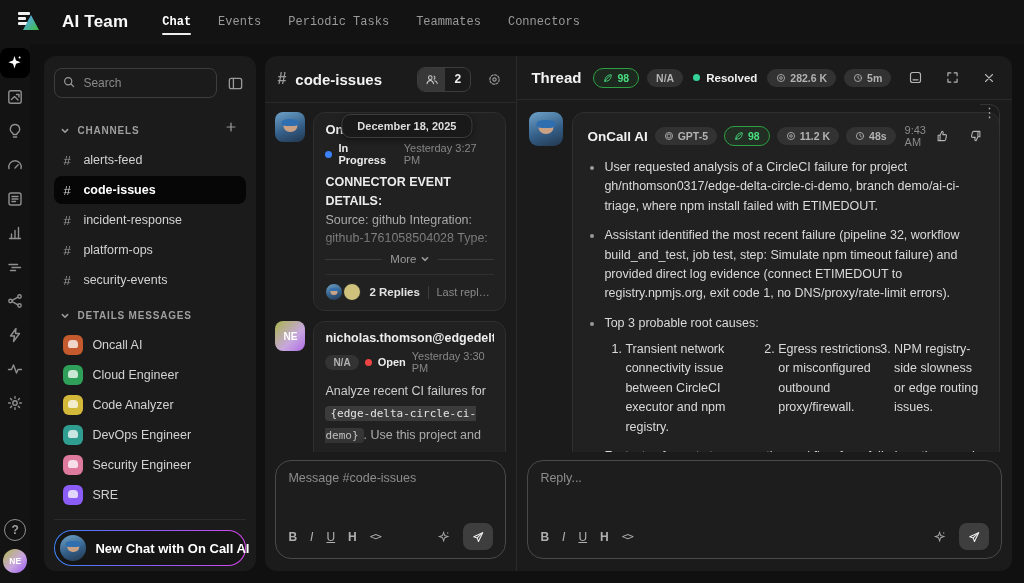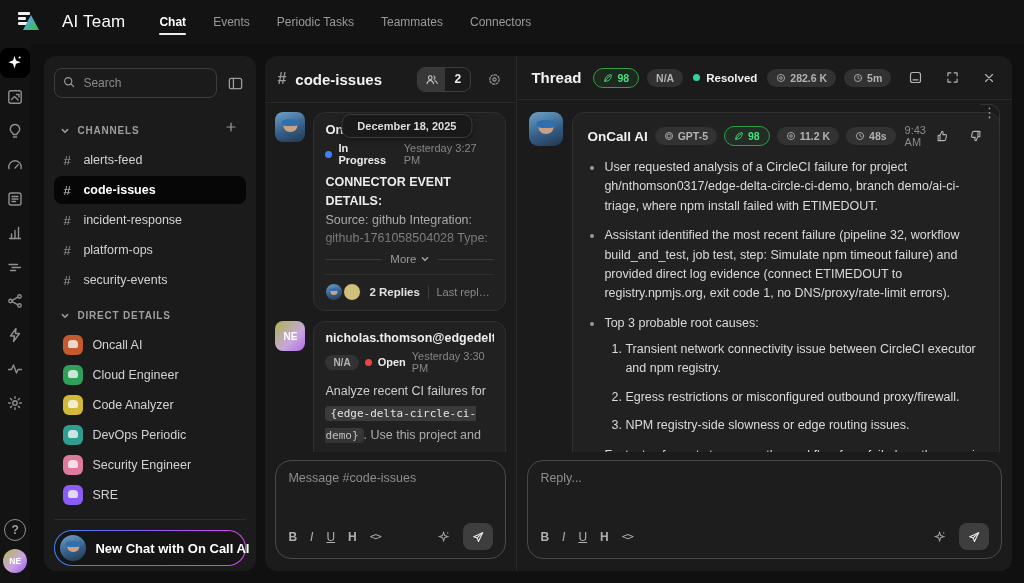--- a/index.html
+++ b/index.html
@@ -14,23 +14,23 @@
   
   .topbar { height:44px; display:flex; align-items:center; padding:0 16px; background:#131313; }
   .logo { position:relative; width:26px; height:22px; margin-right:20px; }
   .logo .bar { position:absolute; left:2px; height:3px; background:#f2f2f2; border-radius:1px; }
   .logo .b1 { top:1px; width:12px; }
   .logo .b2 { top:6px; width:8px; }
   .logo .b3 { top:11px; width:11px; }
   .logo .tri { position:absolute; left:7px; top:4px; width:16px; height:15px;
     background:linear-gradient(135deg,#58a6ff 10%,#3fb950 90%);
     clip-path:polygon(50% 0,100% 100%,0 100%); }
-  .app-title { font-size:17px; font-weight:normal; color:#fafafa; margin-right:34px; letter-spacing:.2px; }
+  .app-title { font-size:17px; font-weight:bold; color:#fafafa; margin-right:34px; letter-spacing:.2px; }
   .tabs { display:flex; gap:27px; height:100%; align-items:center; }
-  .tab { font-size:12px; color:#9a9a9a; cursor:pointer; position:relative; padding:4px 0; }
+  .tab { font-size:12px; color:#9a9a9a; cursor:pointer; position:relative; padding:4px 0;font-family:Liberation Mono, monospace; }
   .tab.active { color:#fff; font-weight:bold; }
   .tab.active::after { content:""; position:absolute; left:0; right:0; bottom:-2px; height:2px; background:#ededed; border-radius:2px; }
 
   
   .bodyrow { display:flex; height:539px; }
   .rail { width:46px; background:#131313; display:flex; flex-direction:column; align-items:center; padding:2px 0 10px; }
   .rail-btn { width:30px; height:30px; border-radius:8px; display:flex; align-items:center; justify-content:center; margin:2px 0; color:#8f8f8f; }
   .rail-btn svg { stroke:#8f8f8f; fill:none; stroke-width:1.4; stroke-linecap:round; stroke-linejoin:round; }
   .rail-btn.active { background:#000; }
   .rail-btn.active svg { stroke:#fff; }
@@ -161,21 +161,21 @@
   .t-head { display:flex; align-items:center; gap:7px; flex-wrap:nowrap; }
   .t-name { font-size:13.5px; font-weight:bold; color:#f0f0f0; white-space:nowrap; }
   .t-time { font-size:11px; color:#8a8a8a; margin-left:2px; }
   .t-feedback { margin-left:auto; display:flex; gap:16px; }
   .t-feedback .icon-btn svg { stroke:#b5b5b5; }
   .menu-box { position:absolute; right:12px; top:4px; width:20px; height:30px; border:1px solid #333; border-left:none; border-bottom:none;
     border-radius:0 10px 0 0; display:flex; align-items:flex-start; justify-content:center; color:#b5b5b5; font-size:13px; cursor:pointer; z-index:3; }
   .bullets { margin:10px 0 0; padding-left:17px; font-size:12.5px; line-height:1.55; color:#dadada;
     display:flex; flex-direction:column; gap:10px; }
   .bullets > li::marker { color:#9a9a9a; }
-  .sub-list { margin:7px 0 0; padding-left:21px; display:flex; flex-direction:column; gap:9px; }
+  .sub-list { margin:7px 0 0; padding-left:21px; display:flex; gap:9px; }
   .sub-list li::marker { color:#dadada; }
 </style>
 </head>
 <body>
 
 <header class="topbar">
   <div class="logo">
     <div class="bar b1"></div>
       <div class="bar b2"></div>
       <div class="bar b3"></div>
@@ -319,39 +319,39 @@
         <div class="ch-item">
           <span class="hash">#</span>
           <span class="lbl">security-events</span>
         </div>
       </div>
 
       <div class="section-head">
         <svg width="10" height="10" viewBox="0 0 10 10">
             <path d="M2.4 3.6 L5 6.2 L7.6 3.6"></path>
           </svg>
-        <span class="section-label">DIRECT DETAILS</span>
+        <span class="section-label">DETAILS MESSAGES</span>
       </div>
 
       <div class="list">
         <div class="dm-item">
           <span class="dm-avatar" style="background: rgb(196, 90, 46);"></span>
           <span class="lbl">Oncall AI</span>
         </div>
         <div class="dm-item">
           <span class="dm-avatar" style="background: rgb(46, 160, 90);"></span>
           <span class="lbl">Cloud Engineer</span>
         </div>
         <div class="dm-item">
           <span class="dm-avatar" style="background: rgb(210, 185, 58);"></span>
           <span class="lbl">Code Analyzer</span>
         </div>
         <div class="dm-item">
           <span class="dm-avatar" style="background: rgb(47, 157, 144);"></span>
-          <span class="lbl">DevOps Periodic</span>
+          <span class="lbl">DevOps Engineer</span>
         </div>
         <div class="dm-item">
           <span class="dm-avatar" style="background: rgb(221, 122, 157);"></span>
           <span class="lbl">Security Engineer</span>
         </div>
         <div class="dm-item">
           <span class="dm-avatar" style="background: rgb(139, 92, 246);"></span>
           <span class="lbl">SRE</span>
         </div>
       </div>

